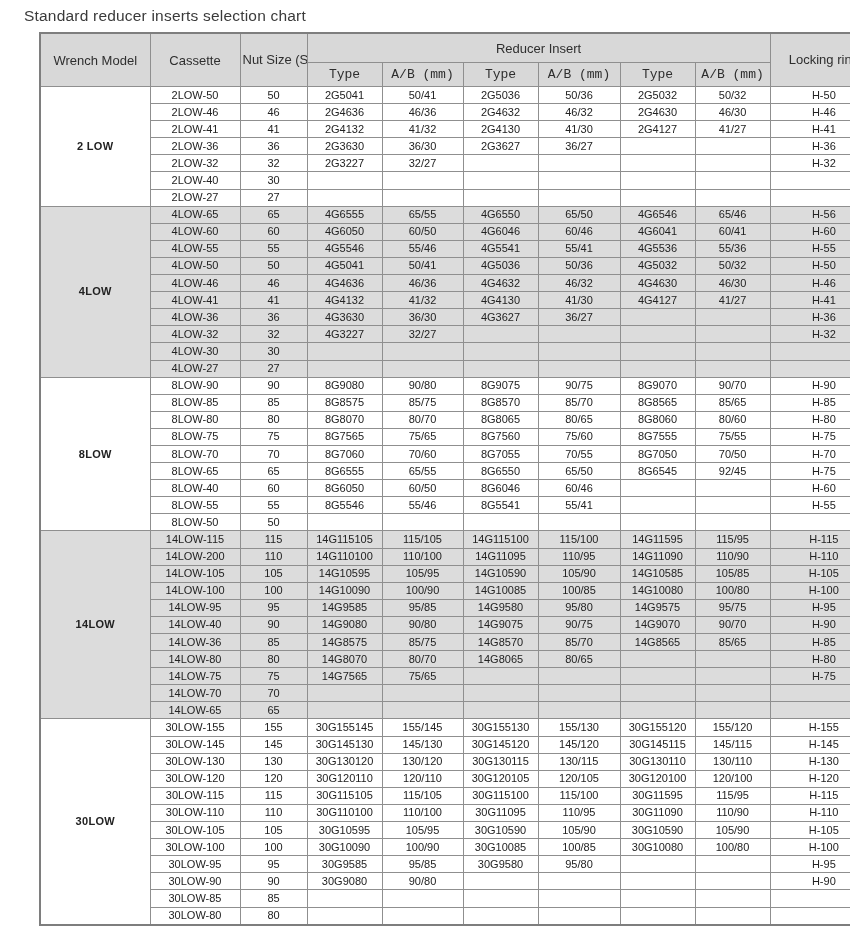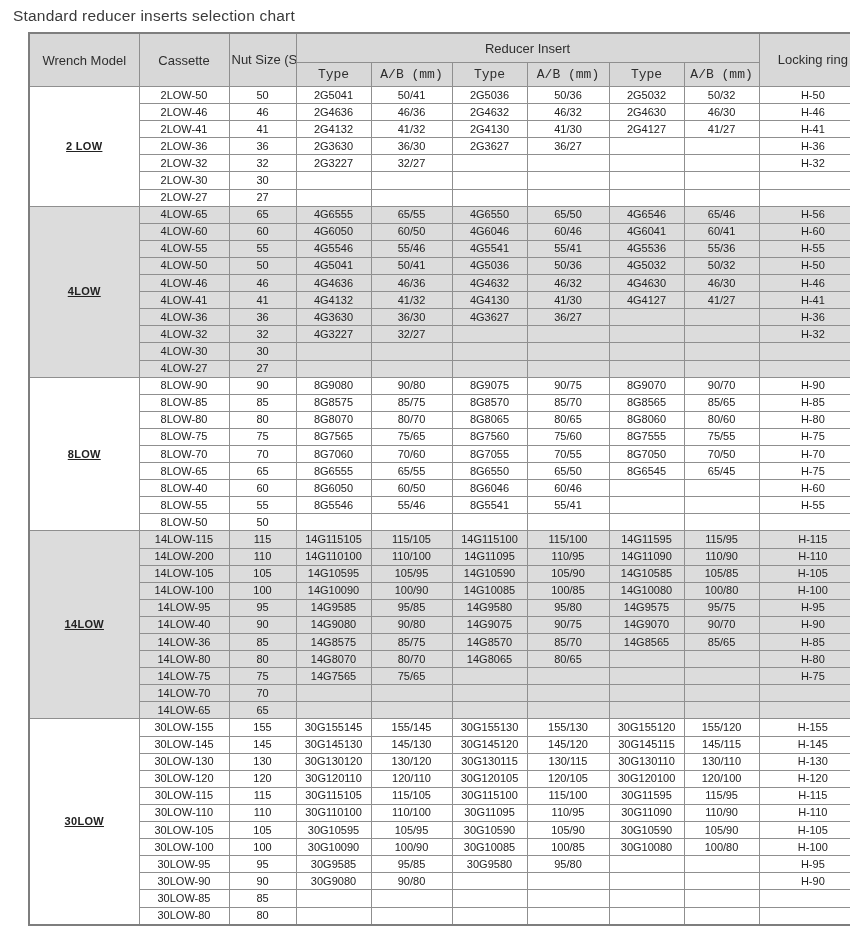--- a/index.html
+++ b/index.html
@@ -8,21 +8,21 @@
     --border:#8f8f8f;
     --text:#2a2a2a;
   }
   html,body{margin:0;padding:0;}
   body{
     width:850px;height:932px;
     background:#ffffff;
     font-family:"Liberation Sans","DejaVu Sans",sans-serif;
     color:var(--text);
   }
-  .page{padding:5px 5px 0 12px;}
+  .page{padding:5px 5px 0 23px;}
   .chart-title{
     font-size:15.5px;
     font-weight:400;
     color:#3a3a3a;
     margin:2px 0 7px 1px;
     letter-spacing:0.2px;
   }
   table.reducer{
     border-collapse:collapse;
     table-layout:fixed;
@@ -55,21 +55,20 @@
     background:#ffffff;
   }
   table.reducer tbody tr.shaded td{
     background:var(--shaded-bg);
   }
   td.model-cell{
     font-weight:700;
     font-size:13.5px;
     letter-spacing:0.3px;
     color:#222222;
-    text-decoration:underline;
   }
 </style>
 </head>
 <body>
 
 <div class="page">
   <div class="chart-title">Standard reducer inserts selection chart</div>
 
   <table class="reducer">
     <colgroup>
@@ -154,21 +153,21 @@
           <td>32</td>
           <td>2G3227</td>
           <td>32/27</td>
           <td></td>
           <td></td>
           <td></td>
           <td></td>
           <td>H-32</td>
         </tr>
         <tr>
-          <td>2LOW-30</td>
+          <td>2LOW-40</td>
           <td>30</td>
           <td></td>
           <td></td>
           <td></td>
           <td></td>
           <td></td>
           <td></td>
           <td></td>
         </tr>
         <tr>
@@ -350,21 +349,21 @@
           <td>H-70</td>
         </tr>
         <tr>
           <td>8LOW-65</td>
           <td>65</td>
           <td>8G6555</td>
           <td>65/55</td>
           <td>8G6550</td>
           <td>65/50</td>
           <td>8G6545</td>
-          <td>65/45</td>
+          <td>92/45</td>
           <td>H-75</td>
         </tr>
         <tr>
           <td>8LOW-40</td>
           <td>60</td>
           <td>8G6050</td>
           <td>60/50</td>
           <td>8G6046</td>
           <td>60/46</td>
           <td></td>

